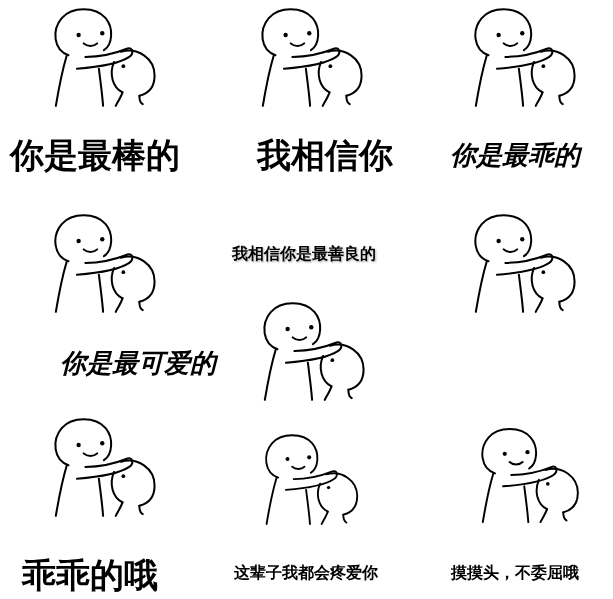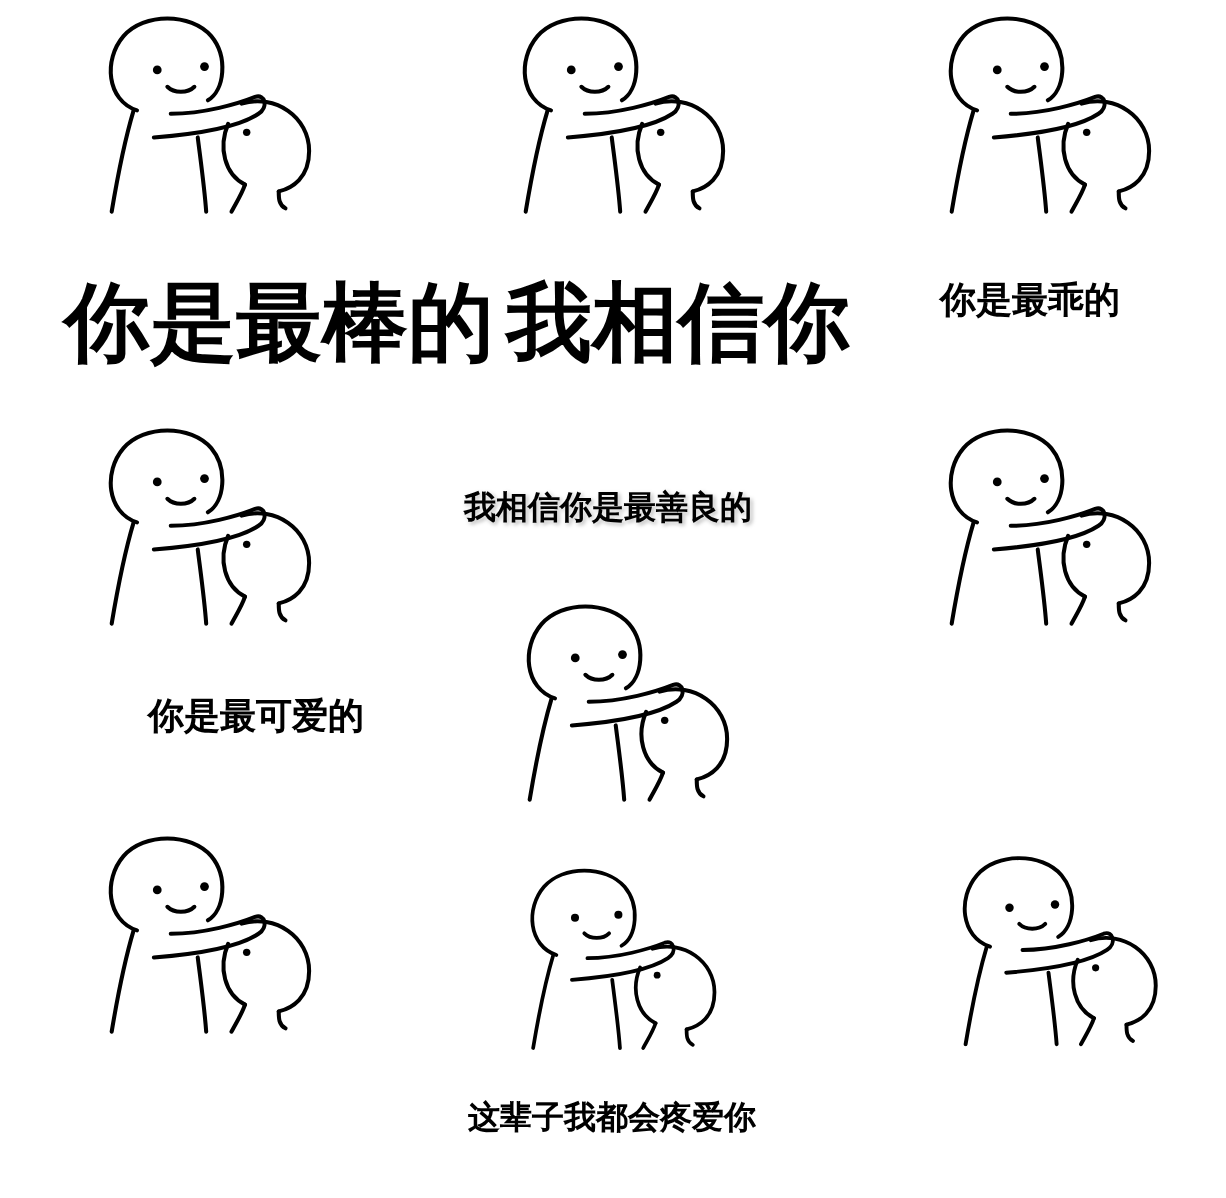--- a/index.html
+++ b/index.html
@@ -3,22 +3,22 @@
   <meta charset="utf-8">
   <style>
     html, body { margin: 0; padding: 0; background: #ffffff; }
     body { width: 613px; height: 599px; position: relative; overflow: hidden;
            font-family: "DejaVu Sans", "Liberation Sans", sans-serif; }
     .cell { position: absolute; }
     .fig { position: absolute; }
     .fig svg { display: block; }
     .cap { position: absolute; white-space: nowrap; color: #000; font-weight: bold;
            text-align: center; letter-spacing: 0px; }
-    .cap.big { font-size: 43px; padding-left: 32px; }
-    .cap.med { font-size: 18px; }
+    .cap.big { font-size: 34px; }
+    .cap.med { font-size: 26px; font-style: italic; }
     .cap.small { font-size: 16px; }
     .cap.shadow { text-shadow: 0 0 2px #fff, 1px 1px 2px rgba(0,0,0,0.35); }
   </style>
 </head>
 <body>
 
 <svg width="0" height="0" style="position:absolute">
   <defs>
     <symbol id="headpat" viewBox="0 0 160 125">
       <g fill="none" stroke="#000" stroke-width="2.4" stroke-linecap="round" stroke-linejoin="round">
@@ -74,21 +74,21 @@
   </div>
   <div class="cap med" style="left:30px;top:138px;width:150px;">你是最乖的</div>
 </div>
 
 <div class="cell" style="left:0;top:200px;width:205px;height:200px;">
   <div class="fig" style="left:28px;top:6px;width:135px;height:118px;">
     <svg width="135" height="118">
         <use href="#headpat"></use>
       </svg>
   </div>
-  <div class="cap med" style="left:4px;top:146px;width:182px;padding-left:33px;">你是最可爱的</div>
+  <div class="cap med" style="left:14px;top:146px;width:182px;padding-left:33px;">你是最可爱的</div>
 </div>
 
 <div class="cell" style="left:205px;top:200px;width:205px;height:200px;">
   <div class="cap small shadow" style="left:0;top:44px;width:198px;">我相信你是最善良的</div>
   <div class="fig" style="left:32px;top:94px;width:135px;height:118px;">
     <svg width="135" height="118">
         <use href="#headpat"></use>
       </svg>
   </div>
 </div>
@@ -100,30 +100,32 @@
       </svg>
   </div>
 </div>
 
 <div class="cell" style="left:0;top:400px;width:205px;height:199px;">
   <div class="fig" style="left:28px;top:10px;width:135px;height:118px;">
     <svg width="135" height="118">
         <use href="#headpat"></use>
       </svg>
   </div>
+  <div class="cap big" style="left:10px;top:153px;width:160px;">乖乖的哦</div>
 </div>
 
 <div class="cell" style="left:205px;top:400px;width:205px;height:199px;">
   <div class="fig" style="left:36px;top:26px;width:124px;height:110px;">
     <svg width="124" height="110">
         <use href="#headpat"></use>
       </svg>
   </div>
-  <div class="cap small" style="left:6px;top:149px;width:190px;">这辈子我都会疼爱你</div>
+  <div class="cap small" style="left:6px;top:163px;width:190px;">这辈子我都会疼爱你</div>
 </div>
 
 <div class="cell" style="left:410px;top:400px;width:203px;height:199px;">
   <div class="fig" style="left:46px;top:20px;width:130px;height:114px;">
     <svg width="130" height="114">
         <use href="#headpat"></use>
       </svg>
   </div>
+  <div class="cap small" style="left:10px;top:163px;width:190px;">摸摸头，不委屈哦</div>
 </div>
 
 </body></html>

